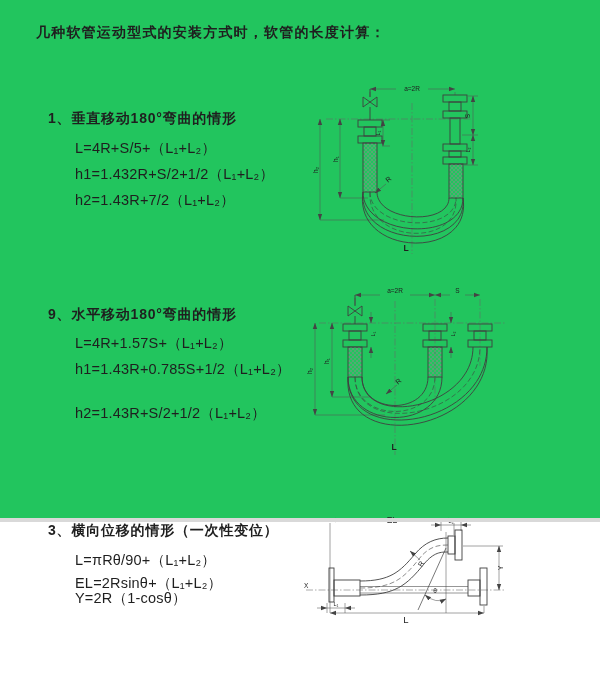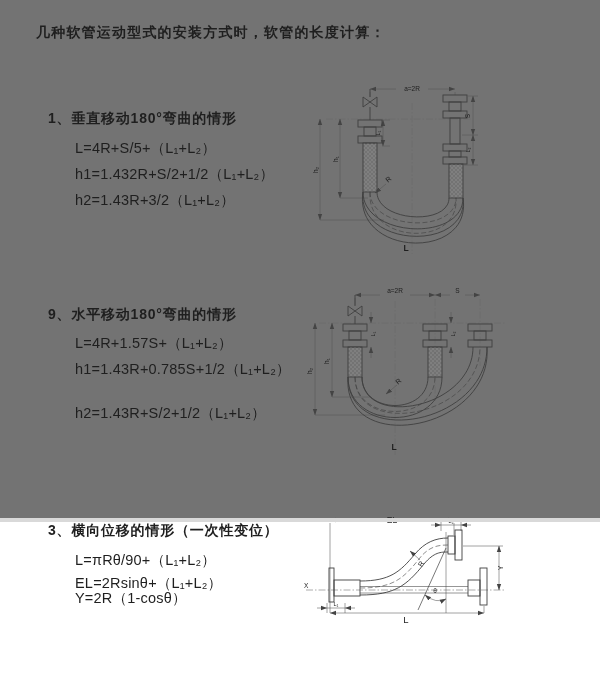--- a/index.html
+++ b/index.html
@@ -1,38 +1,38 @@
 <!DOCTYPE html>
 <html><head>
 <meta charset="utf-8">
 <style>
   html,body{margin:0;padding:0;}
   body{width:600px;height:675px;background:#ffffff;position:relative;overflow:hidden;
        font-family:"Liberation Sans","DejaVu Sans",sans-serif;color:#1f1f1f;}
-  #page{position:absolute;left:0;top:0;width:600px;height:522px;background:#737373;}
+  #page{position:absolute;left:0;top:0;width:600px;height:522px;background:#22c55e;}
   .title{position:absolute;left:36px;top:24px;font-size:14px;font-weight:bold;letter-spacing:1.2px;white-space:nowrap;}
   .h{position:absolute;font-size:14px;font-weight:bold;letter-spacing:0.8px;white-space:nowrap;}
   .f{position:absolute;font-size:14.5px;letter-spacing:0.2px;white-space:nowrap;}
   svg.d{position:absolute;}
   svg text{fill:#1f1f1f;font-family:"Liberation Sans","DejaVu Sans",sans-serif;}
   .t5{font-size:5.5px}.t6{font-size:6.5px}.t7{font-size:7px}.t8{font-size:8.5px}.t9{font-size:9.5px}
   .b{font-weight:bold}
   .scanbar{position:absolute;left:0;bottom:0;width:600px;height:4px;background:#d9d9d9;}
 </style>
 </head>
 <body>
 
 <div id="page">
 
   <div class="title">几种软管运动型式的安装方式时，软管的长度计算：</div>
 
   <div class="h" style="left:48px;top:110px">1、垂直移动180°弯曲的情形</div>
   <div class="f" style="left:75px;top:139px">L=4R+S/5+（L₁+L₂）</div>
   <div class="f" style="left:75px;top:165px">h1=1.432R+S/2+1/2（L₁+L₂）</div>
-  <div class="f" style="left:75px;top:191px">h2=1.43R+3/2（L₁+L₂）</div>
+  <div class="f" style="left:75px;top:191px">h2=1.43R+7/2（L₁+L₂）</div>
 
   <div class="h" style="left:48px;top:306px">9、水平移动180°弯曲的情形</div>
   <div class="f" style="left:75px;top:334px">L=4R+1.57S+（L₁+L₂）</div>
   <div class="f" style="left:75px;top:360px">h1=1.43R+0.785S+1/2（L₁+L₂）</div>
   <div class="f" style="left:75px;top:404px">h2=1.43R+S/2+1/2（L₁+L₂）</div>
 
   <div class="h" style="left:48px;top:522px">3、横向位移的情形（一次性变位）</div>
   <div class="f" style="left:75px;top:551px">L=πRθ/90+（L₁+L₂）</div>
   <div class="f" style="left:75px;top:589px">Y=2R（1-cosθ）</div>
   <div class="f" style="left:75px;top:574px">EL=2Rsinθ+（L₁+L₂）</div>

